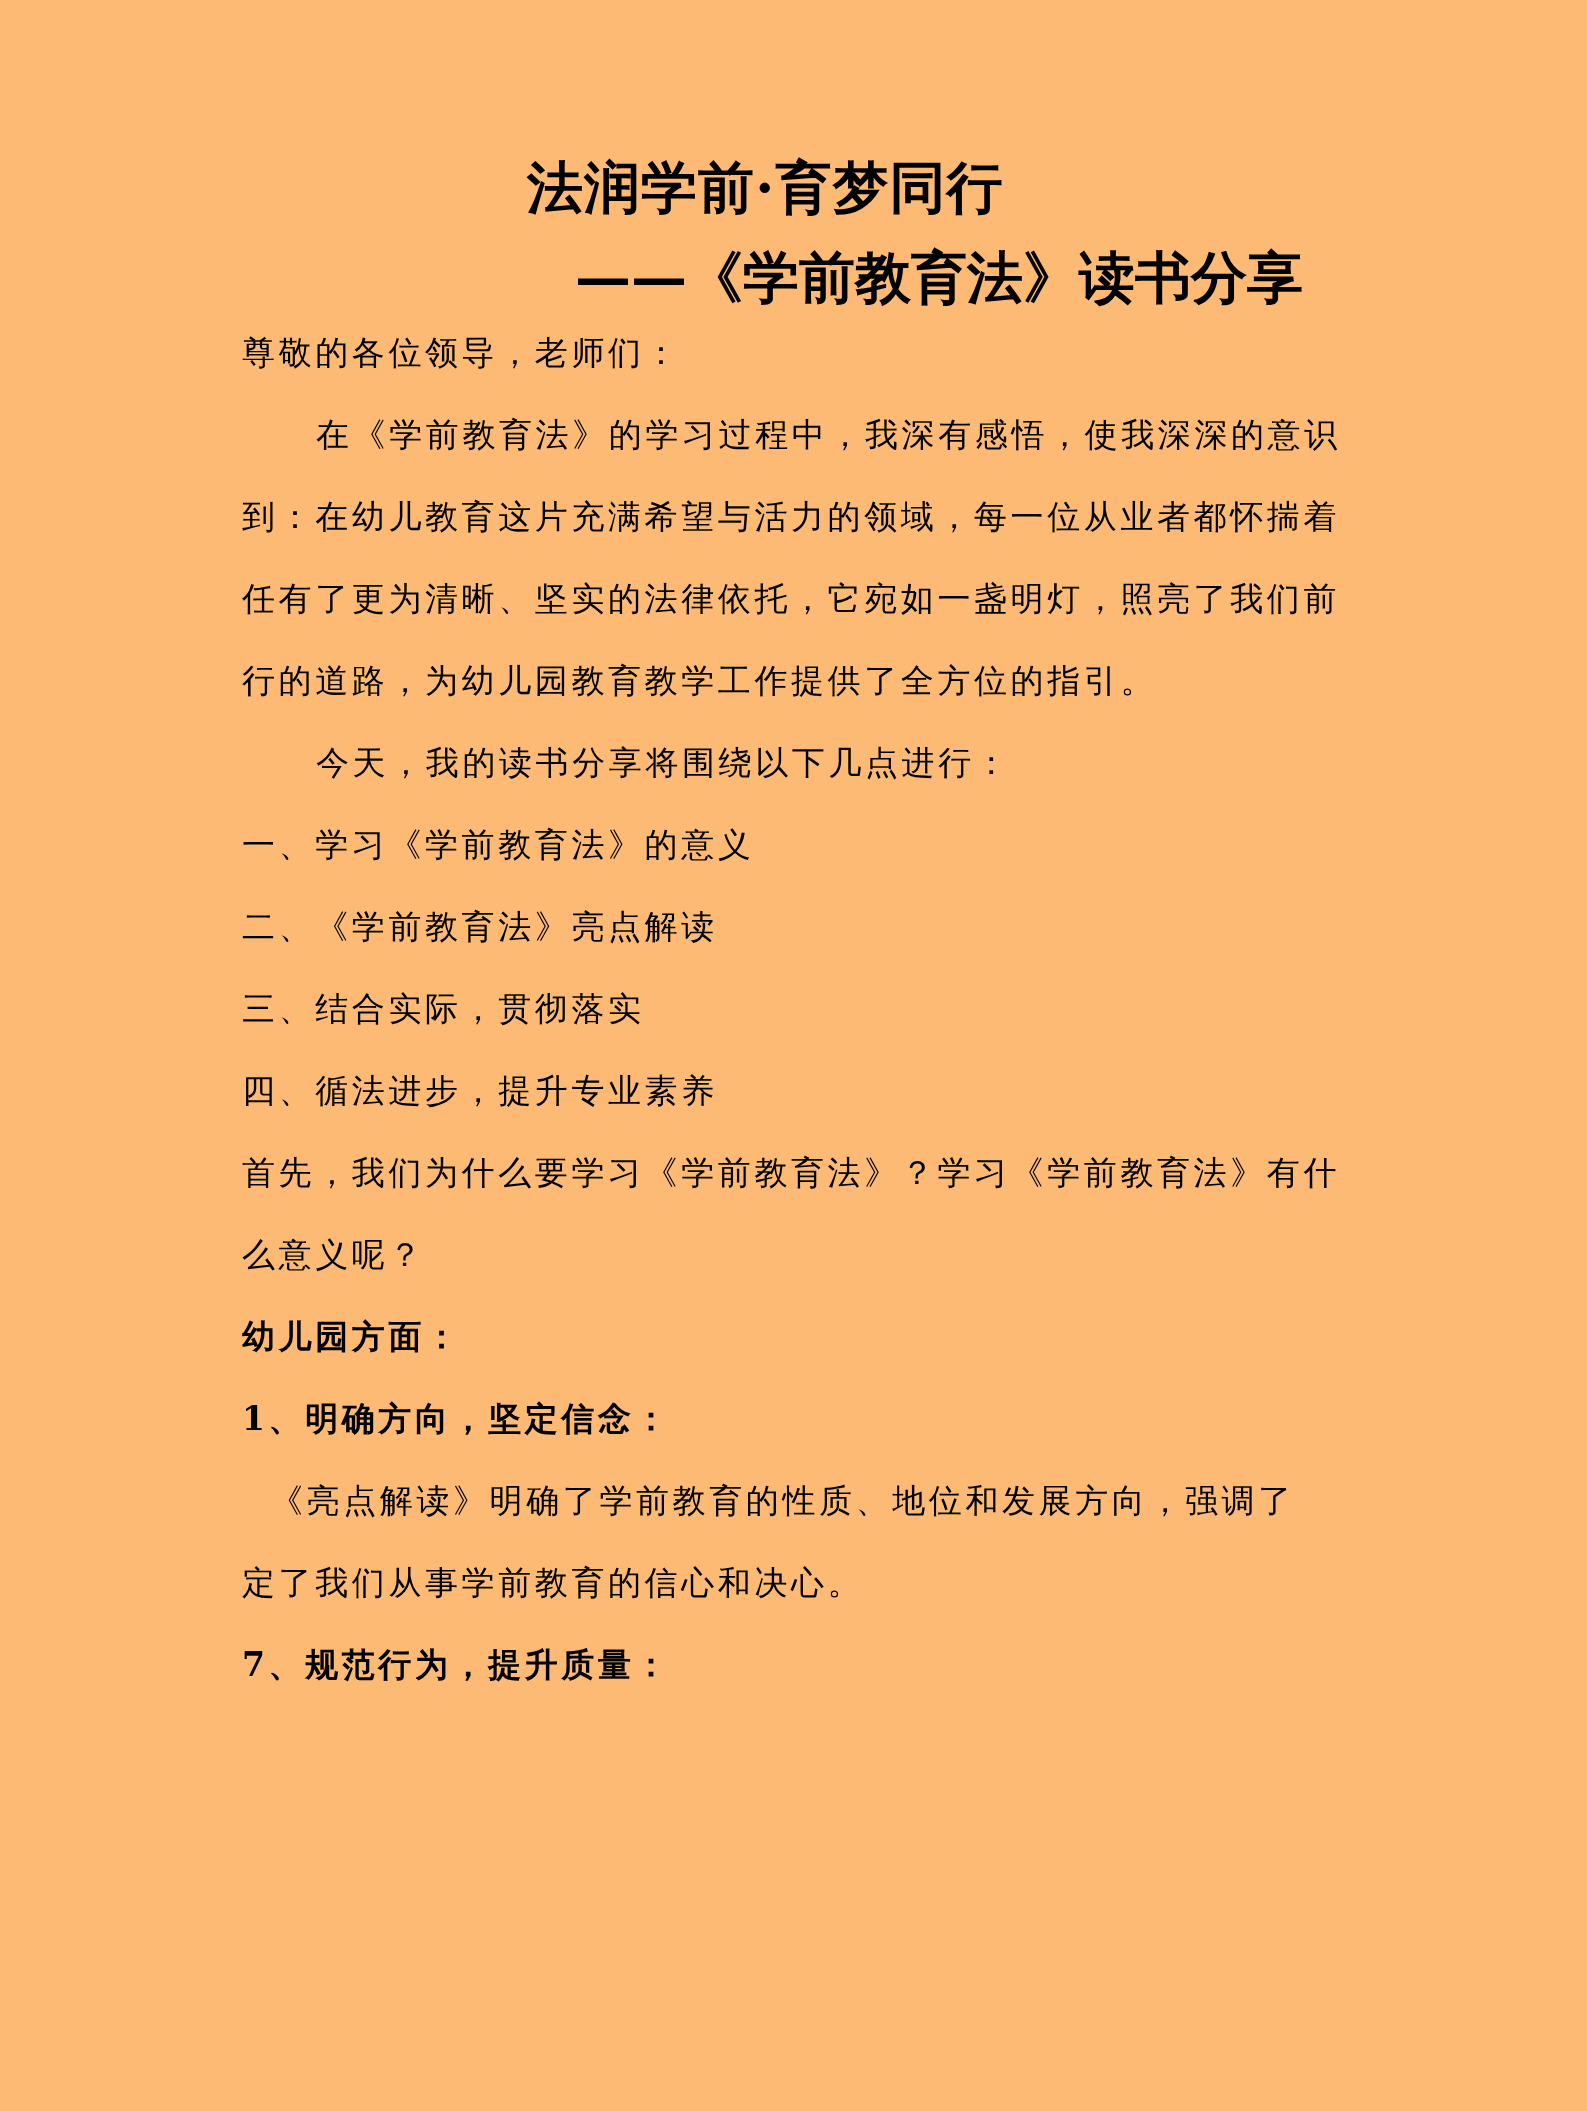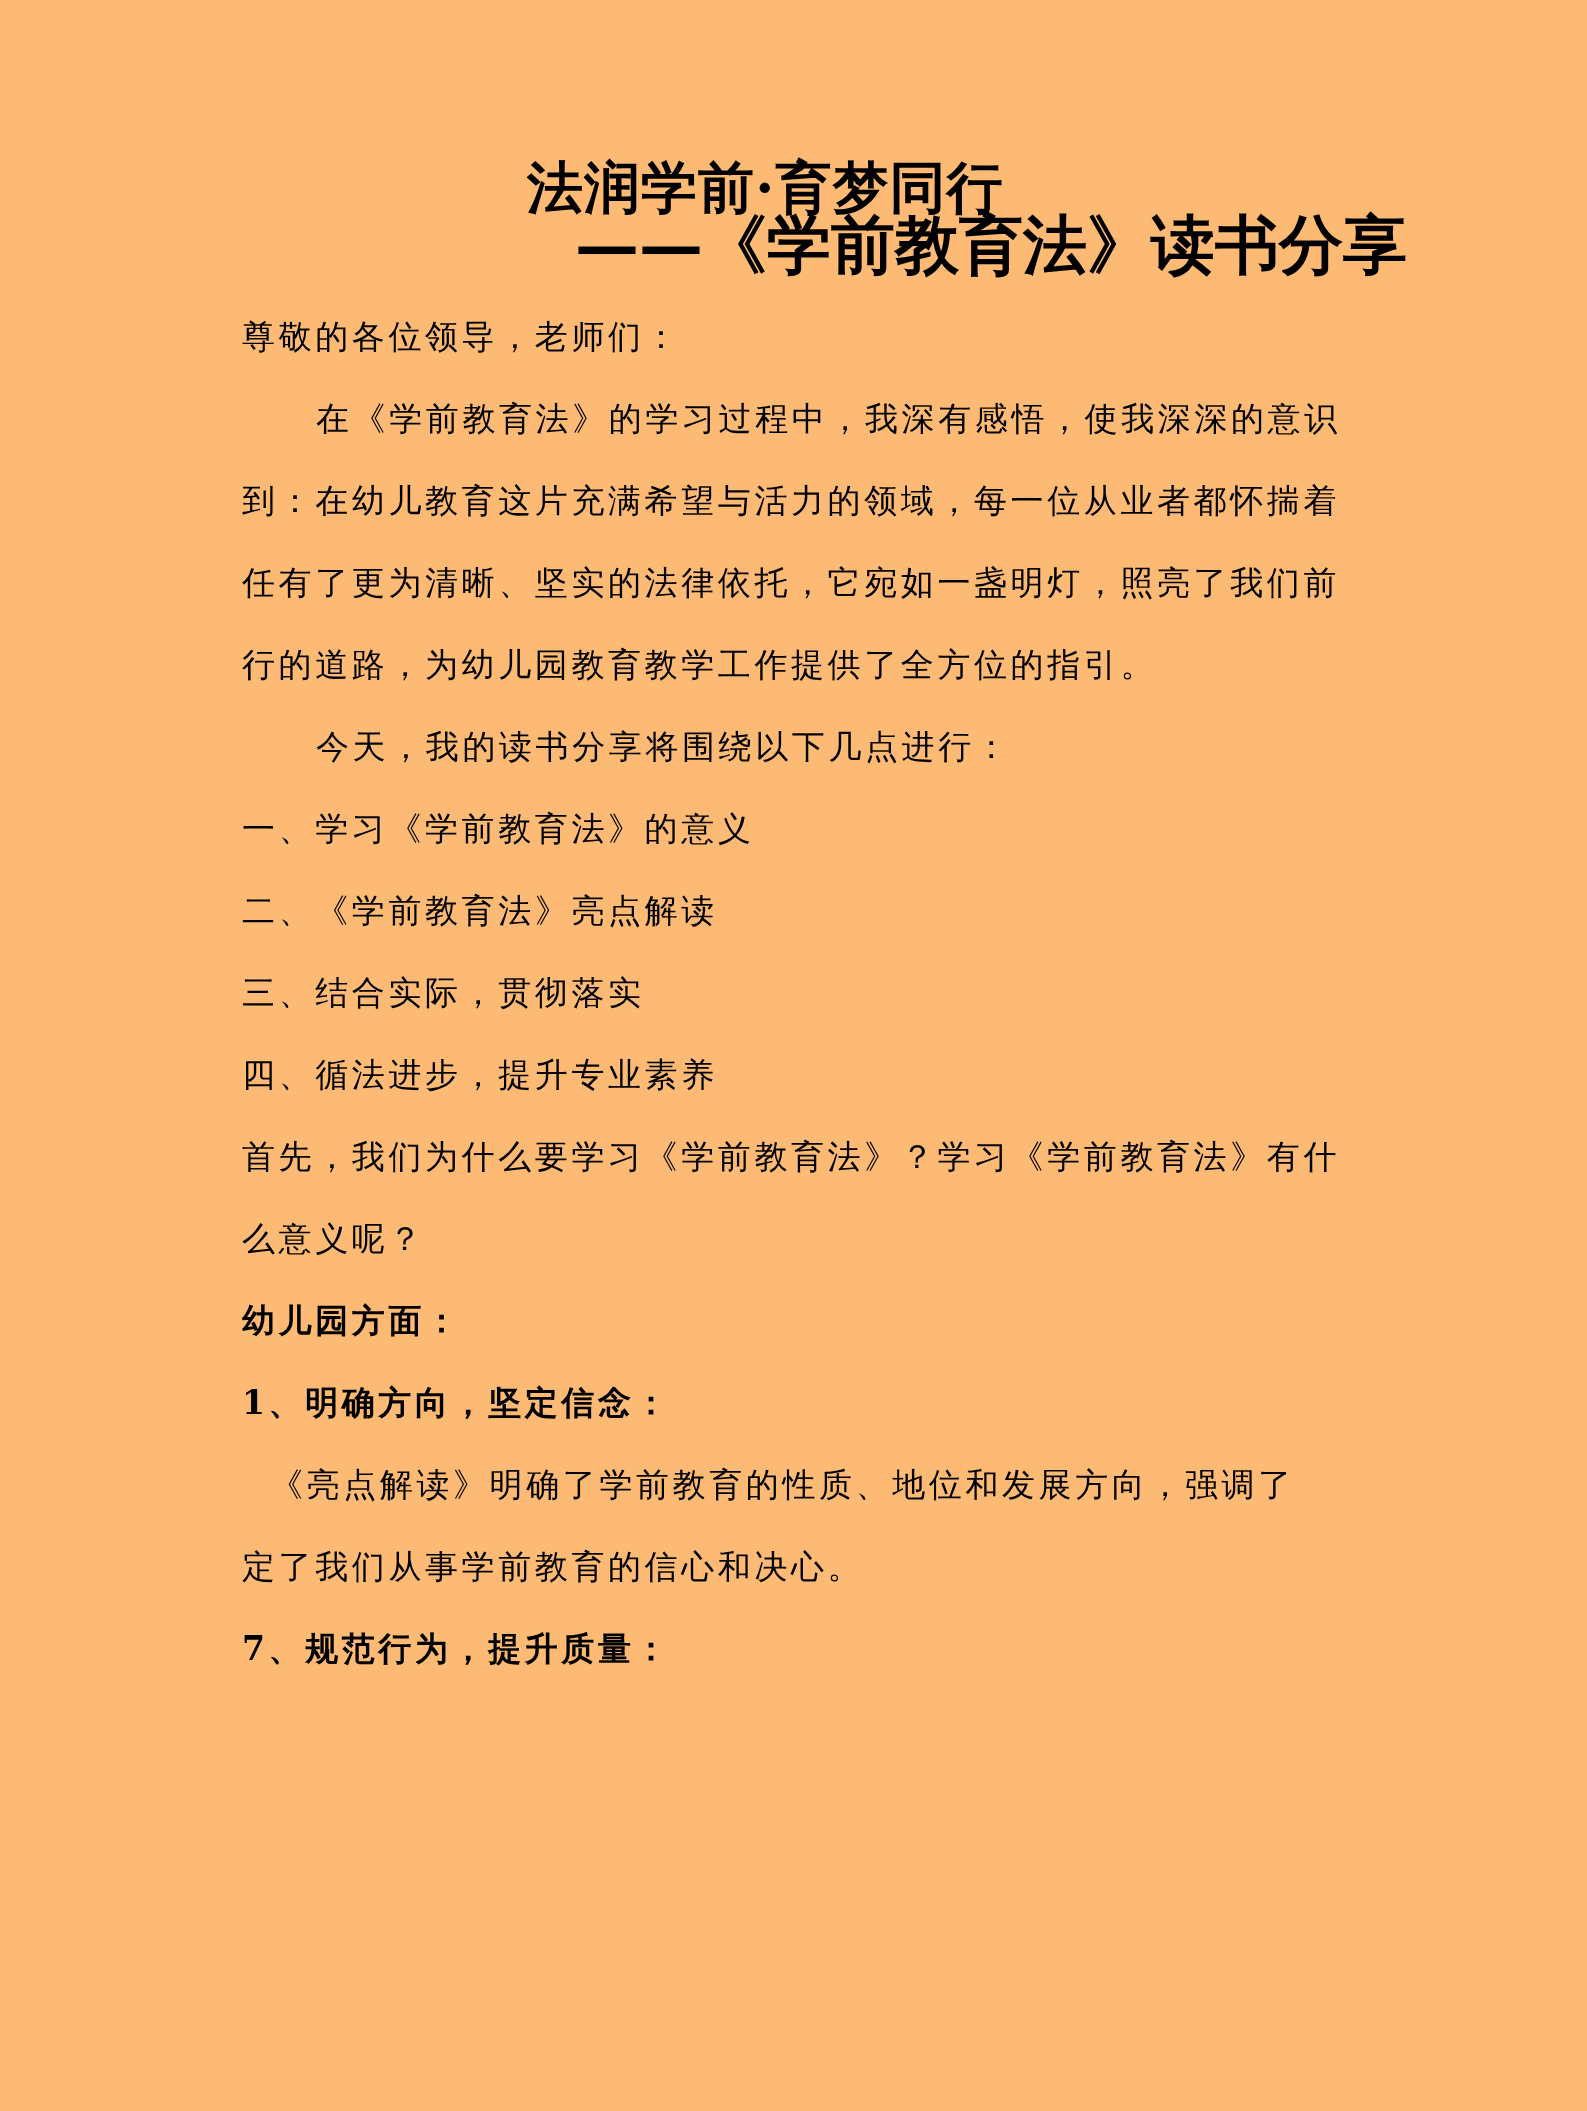--- a/index.html
+++ b/index.html
@@ -1,23 +1,23 @@
 <!DOCTYPE html>
 <html><head>
   <meta charset="utf-8">
   <style>
     html, body { margin: 0; padding: 0; background: #ffffff; }
     body { width: 1587px; height: 2111px; position: relative; overflow: hidden;
            font-family: "DejaVu Serif", "Liberation Serif", serif; color: #000; }
     .page { position: absolute; left: 0; top: 0; width: 1587px; height: 2111px; background: #fdba74; }
     .title1 { position: absolute; left: 527px; top: 150px; font-size: 56px; line-height: 74px;
               font-weight: bold; letter-spacing: 1px; white-space: nowrap; }
-    .title2 { position: absolute; left: 575px; top: 208px; font-size: 64px; line-height: 74px;
+    .title2 { position: absolute; left: 575px; top: 240px; font-size: 56px; line-height: 74px;
               font-weight: bold; letter-spacing: 0px; white-space: nowrap; }
-    .body { position: absolute; left: 242px; top: 296px; width: 1106px; }
+    .body { position: absolute; left: 242px; top: 312px; width: 1106px; }
     .line { font-size: 33px; line-height: 82px; height: 82px; white-space: nowrap;
             letter-spacing: 3.6px; }
     .indent2 { padding-left: 74px; }
     .indent1 { padding-left: 28px; }
     .center { text-align: left; }
     .bold { font-weight: bold; }
   </style>
 </head>
 <body>
 

